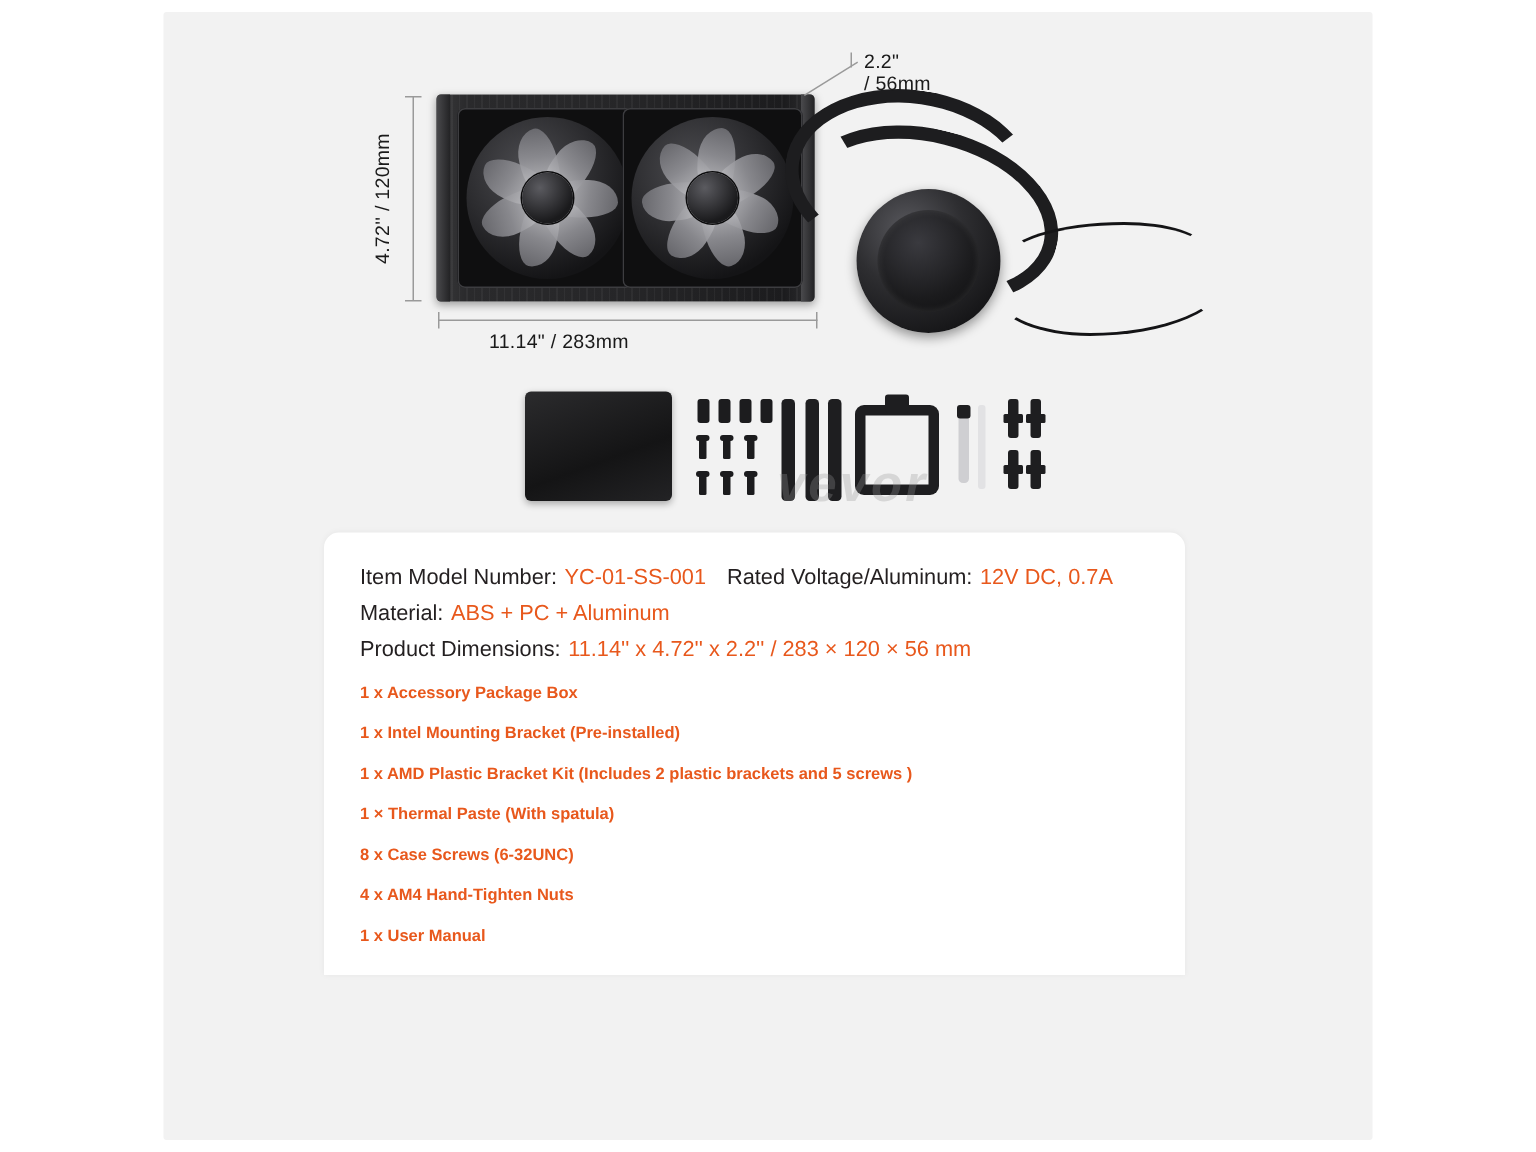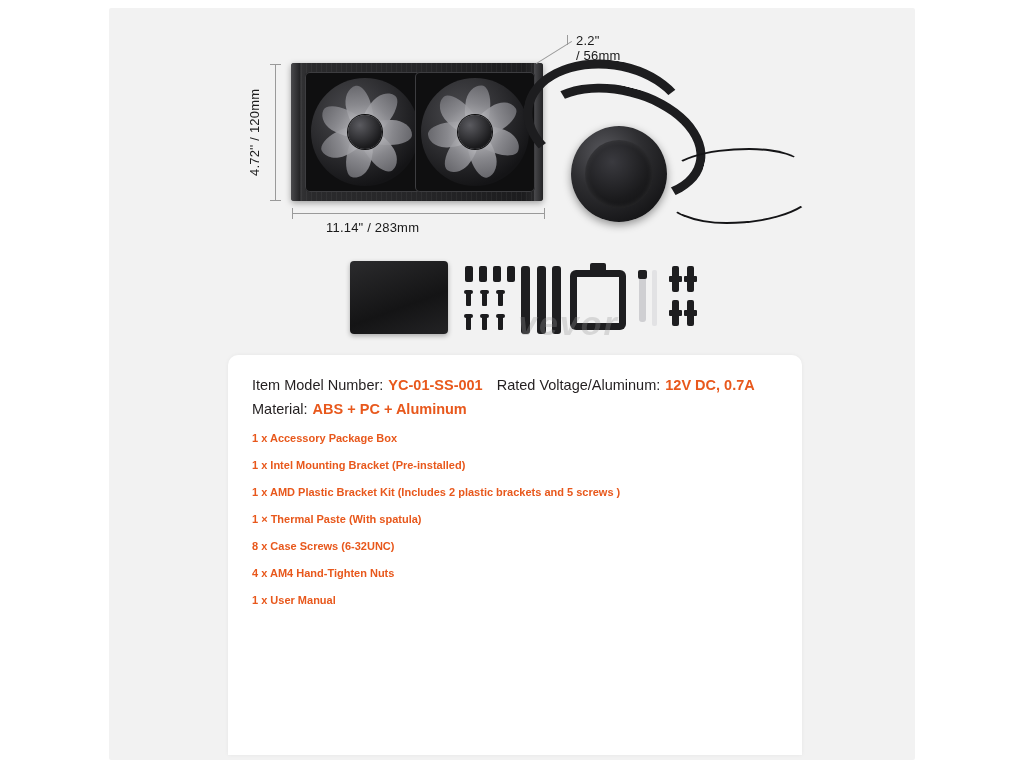--- a/index.html
+++ b/index.html
@@ -205,24 +205,24 @@
     color: rgba(150,150,150,.30);
     font-style: italic;
     font-weight: bold;
     letter-spacing: 2px;
     pointer-events: none;
   }
 
   
   .spec-card {
     position: absolute;
-    left: 228px;
+    left: 216px;
     top: 355px;
     width: 574px;
-    height: 400px;
+    height: 295px;
     background: #ffffff;
     border-radius: 10px 10px 0 0;
     box-shadow: 0 0 4px rgba(0,0,0,.05);
     padding: 22px 24px 0 24px;
     box-sizing: border-box;
   }
   .spec-row {
     display: flex;
     align-items: baseline;
     font-size: 14.5px;
@@ -230,21 +230,21 @@
     white-space: nowrap;
   }
   .spec-col { display: flex; align-items: baseline; }
   .spec-col.right { margin-left: 14px; }
   .lbl {
     color: #231f20;
     font-weight: normal;
   }
   .val {
     color: #e8581c;
-    font-weight: bold;
+    font-weight: normal;
     margin-left: 5px;
   }
   .bullet {
     color: #e8581c;
     font-weight: bold;
     font-size: 11px;
     line-height: 27px;
     white-space: nowrap;
   }
 </style>
@@ -372,20 +372,26 @@
       </div>
     </div>
 
     <div class="spec-row">
       <div class="spec-col">
         <span class="lbl">Material:</span>
         <span class="val">ABS + PC + Aluminum</span>
       </div>
     </div>
 
+    <div class="spec-row">
+      <div class="spec-col">
+        <span class="lbl">Product Dimensions:</span>
+        <span class="val">11.14'' x 4.72'' x 2.2'' / 283 × 120 × 56 mm</span>
+      </div>
+    </div>
 
     <div style="margin-top:6px;">
       <div class="bullet">1 x Accessory Package Box</div>
       <div class="bullet">1 x Intel Mounting Bracket (Pre-installed)</div>
       <div class="bullet">1 x AMD Plastic Bracket Kit (Includes 2 plastic brackets and 5 screws )</div>
       <div class="bullet">1 × Thermal Paste (With spatula)</div>
       <div class="bullet">8 x Case Screws (6-32UNC)</div>
       <div class="bullet">4 x AM4 Hand-Tighten Nuts</div>
       <div class="bullet">1 x User Manual</div>
     </div>

